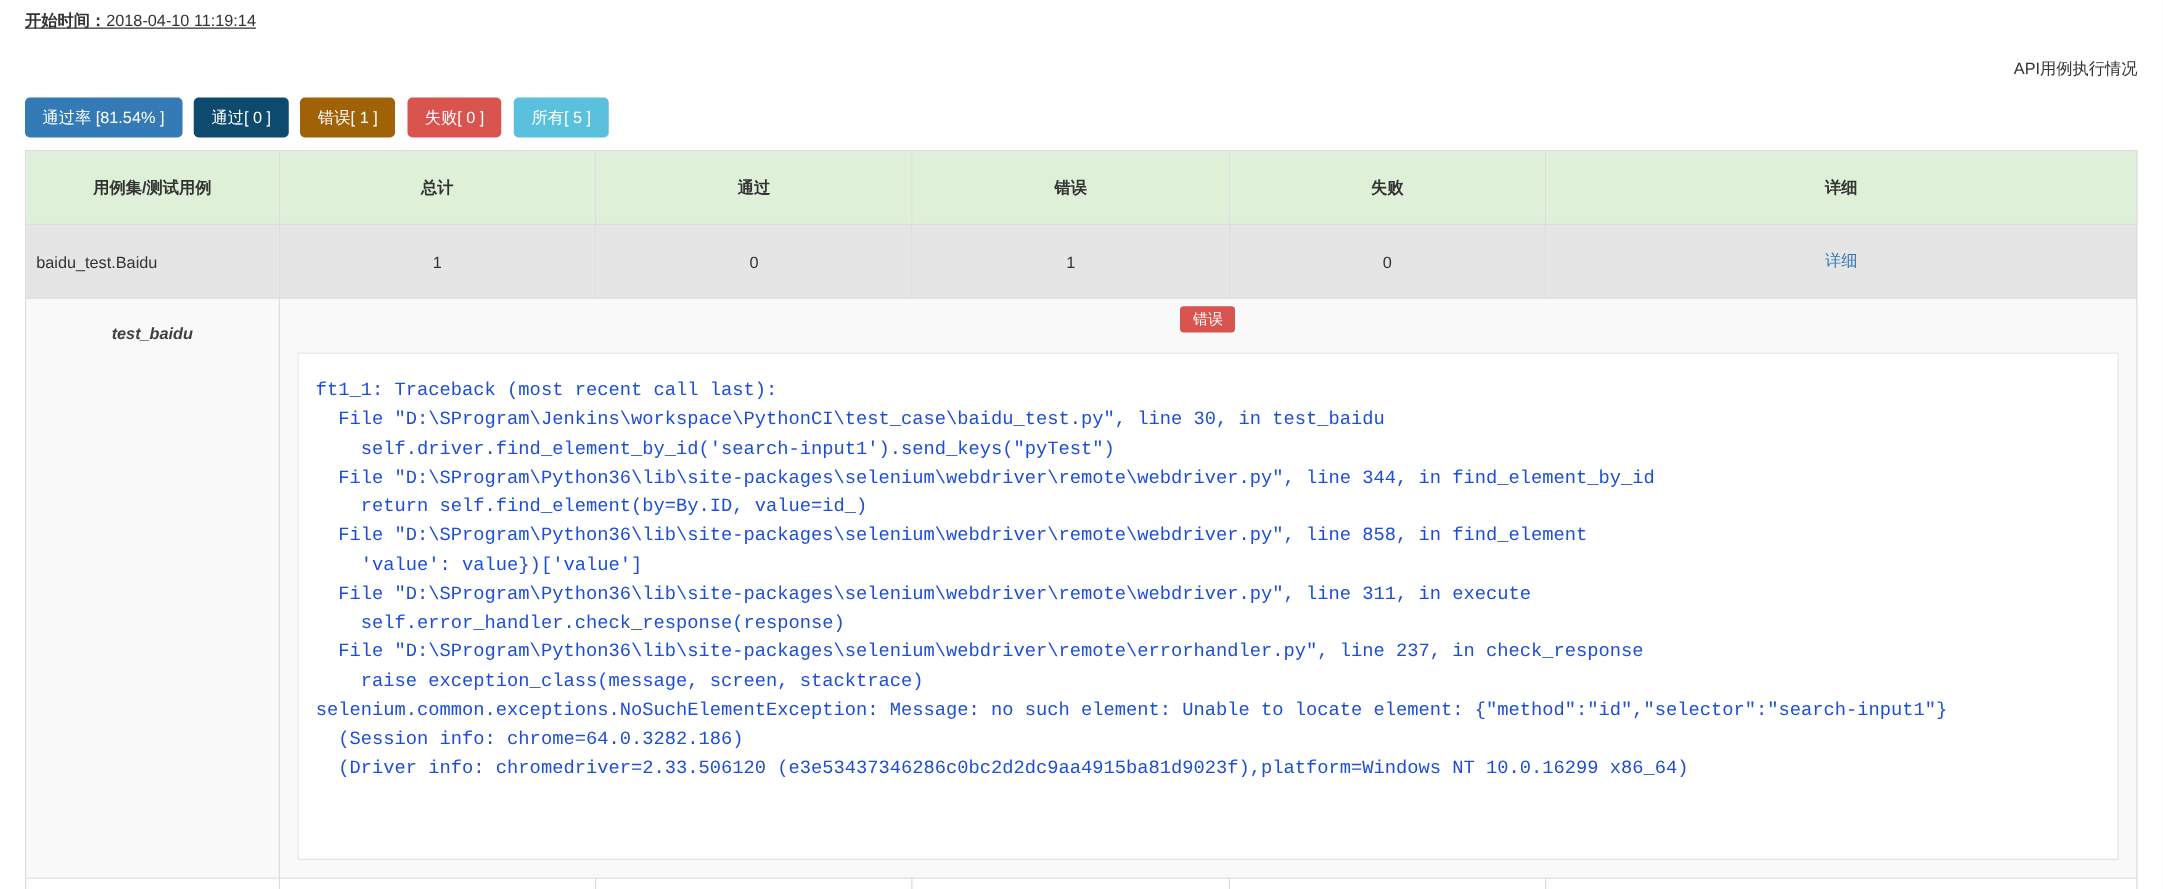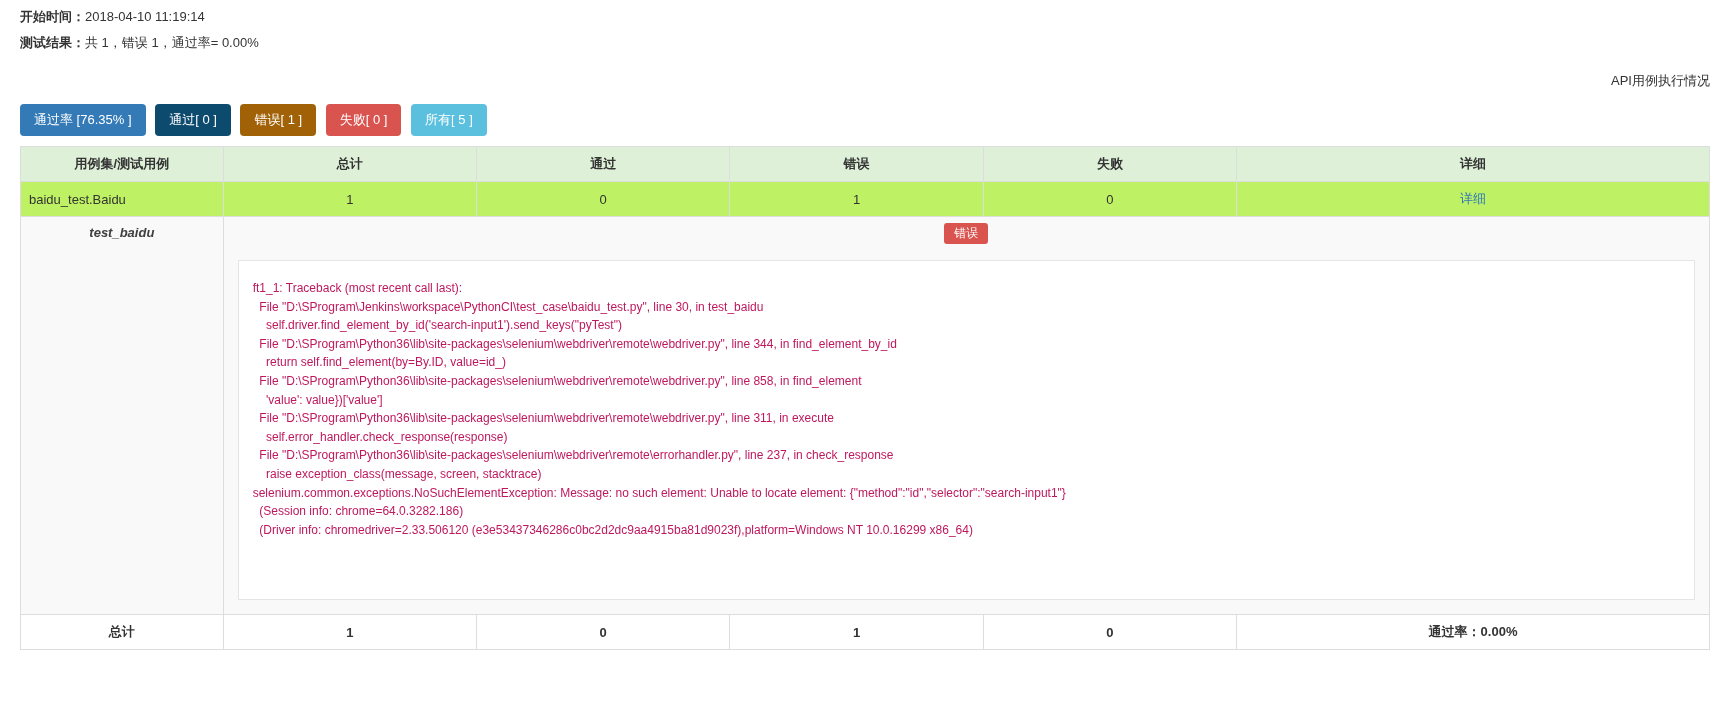--- a/index.html
+++ b/index.html
@@ -4,21 +4,21 @@
 <style>
   * { box-sizing: border-box; }
   body {
     margin: 0;
     padding: 0 20px;
     font-family: "Helvetica Neue", Arial, "Microsoft YaHei", sans-serif;
     font-size: 13px;
     color: #333;
     background: #fff;
   }
-  .meta-block { margin: 8px 0; }
+  .meta-block { margin: 8px 0; text-decoration: underline; }
   .meta-line { margin: 8px 0; font-size: 13px; color: #333; }
   .meta-line b { font-weight: bold; }
   .section-title { margin: 20px 0 14px 0; font-size: 13px; color: #333; text-align: right; }
 
   .btn-row { margin: 12px 0 10px 0; }
   .btn {
     display: inline-block;
     padding: 7px 14px;
     border-radius: 4px;
     color: #fff;
@@ -34,31 +34,31 @@
   .btn-info    { background: #5bc0de; }
 
   table.report {
     width: 100%;
     border-collapse: collapse;
     table-layout: fixed;
     margin-top: 10px;
   }
   table.report th, table.report td {
     border: 1px solid #ddd;
-    padding: 8px 8px;
+    padding: 20px 8px;
     text-align: center;
     font-size: 13px;
   }
   table.report th {
     background: #dff0d8;
     font-weight: bold;
     color: #333;
   }
   table.report td.left { text-align: left; padding-left: 8px; }
-  table.report tr.suite-row td { background: #bef264; }
+  table.report tr.suite-row td { background: #e5e5e5; }
   a.detail-link { color: #337ab7; text-decoration: none; cursor: pointer; }
 
   .case-row td { background: #f9f9f9; vertical-align: top; }
   .case-name {
     color: #404040;
     font-weight: bold;
     padding: 6px 0 0 16px;
     text-align: left;
     font-style: italic;
   }
@@ -74,52 +74,49 @@
   }
   .trace-box {
     margin: 10px 14px 14px 14px;
     border: 1px solid #e5e5e5;
     background: #fff;
     text-align: left;
   }
   pre.trace {
     margin: 0;
     padding: 18px 14px 60px 14px;
-    font-family: Liberation Sans, sans-serif;
-    font-size: 12px;
+    font-family: Liberation Mono, monospace;
+    font-size: 15px;
     line-height: 1.55;
-    color: #be185d;
+    color: #1d4ed8;
     white-space: pre;
     overflow-x: auto;
   }
   tr.foot td { font-weight: bold; background: #fff; }
 
   col.c1 { width: 12%; }
   col.c2 { width: 15%; }
   col.c3 { width: 15%; }
   col.c4 { width: 15%; }
   col.c5 { width: 15%; }
   col.c6 { width: 28%; }
 </style>
 </head>
 <body>
 
 <div class="meta-block">
   <div class="meta-line">
     <b>开始时间：</b><span>2018-04-10 11:19:14</span>
   </div>
-  <div class="meta-line">
-    <b>测试结果：</b><span>共 1，错误 1，通过率= 0.00%</span>
-  </div>
 </div>
 
 <div class="section-title">API用例执行情况</div>
 
 <div class="btn-row">
-  <button class="btn btn-primary">通过率 [76.35% ]</button>
+  <button class="btn btn-primary">通过率 [81.54% ]</button>
   <button class="btn btn-success">通过[ 0 ]</button>
   <button class="btn btn-warning">错误[ 1 ]</button>
   <button class="btn btn-danger">失败[ 0 ]</button>
   <button class="btn btn-info">所有[ 5 ]</button>
 </div>
 
 <table class="report">
   <colgroup>
     <col class="c1">
       <col class="c2">

